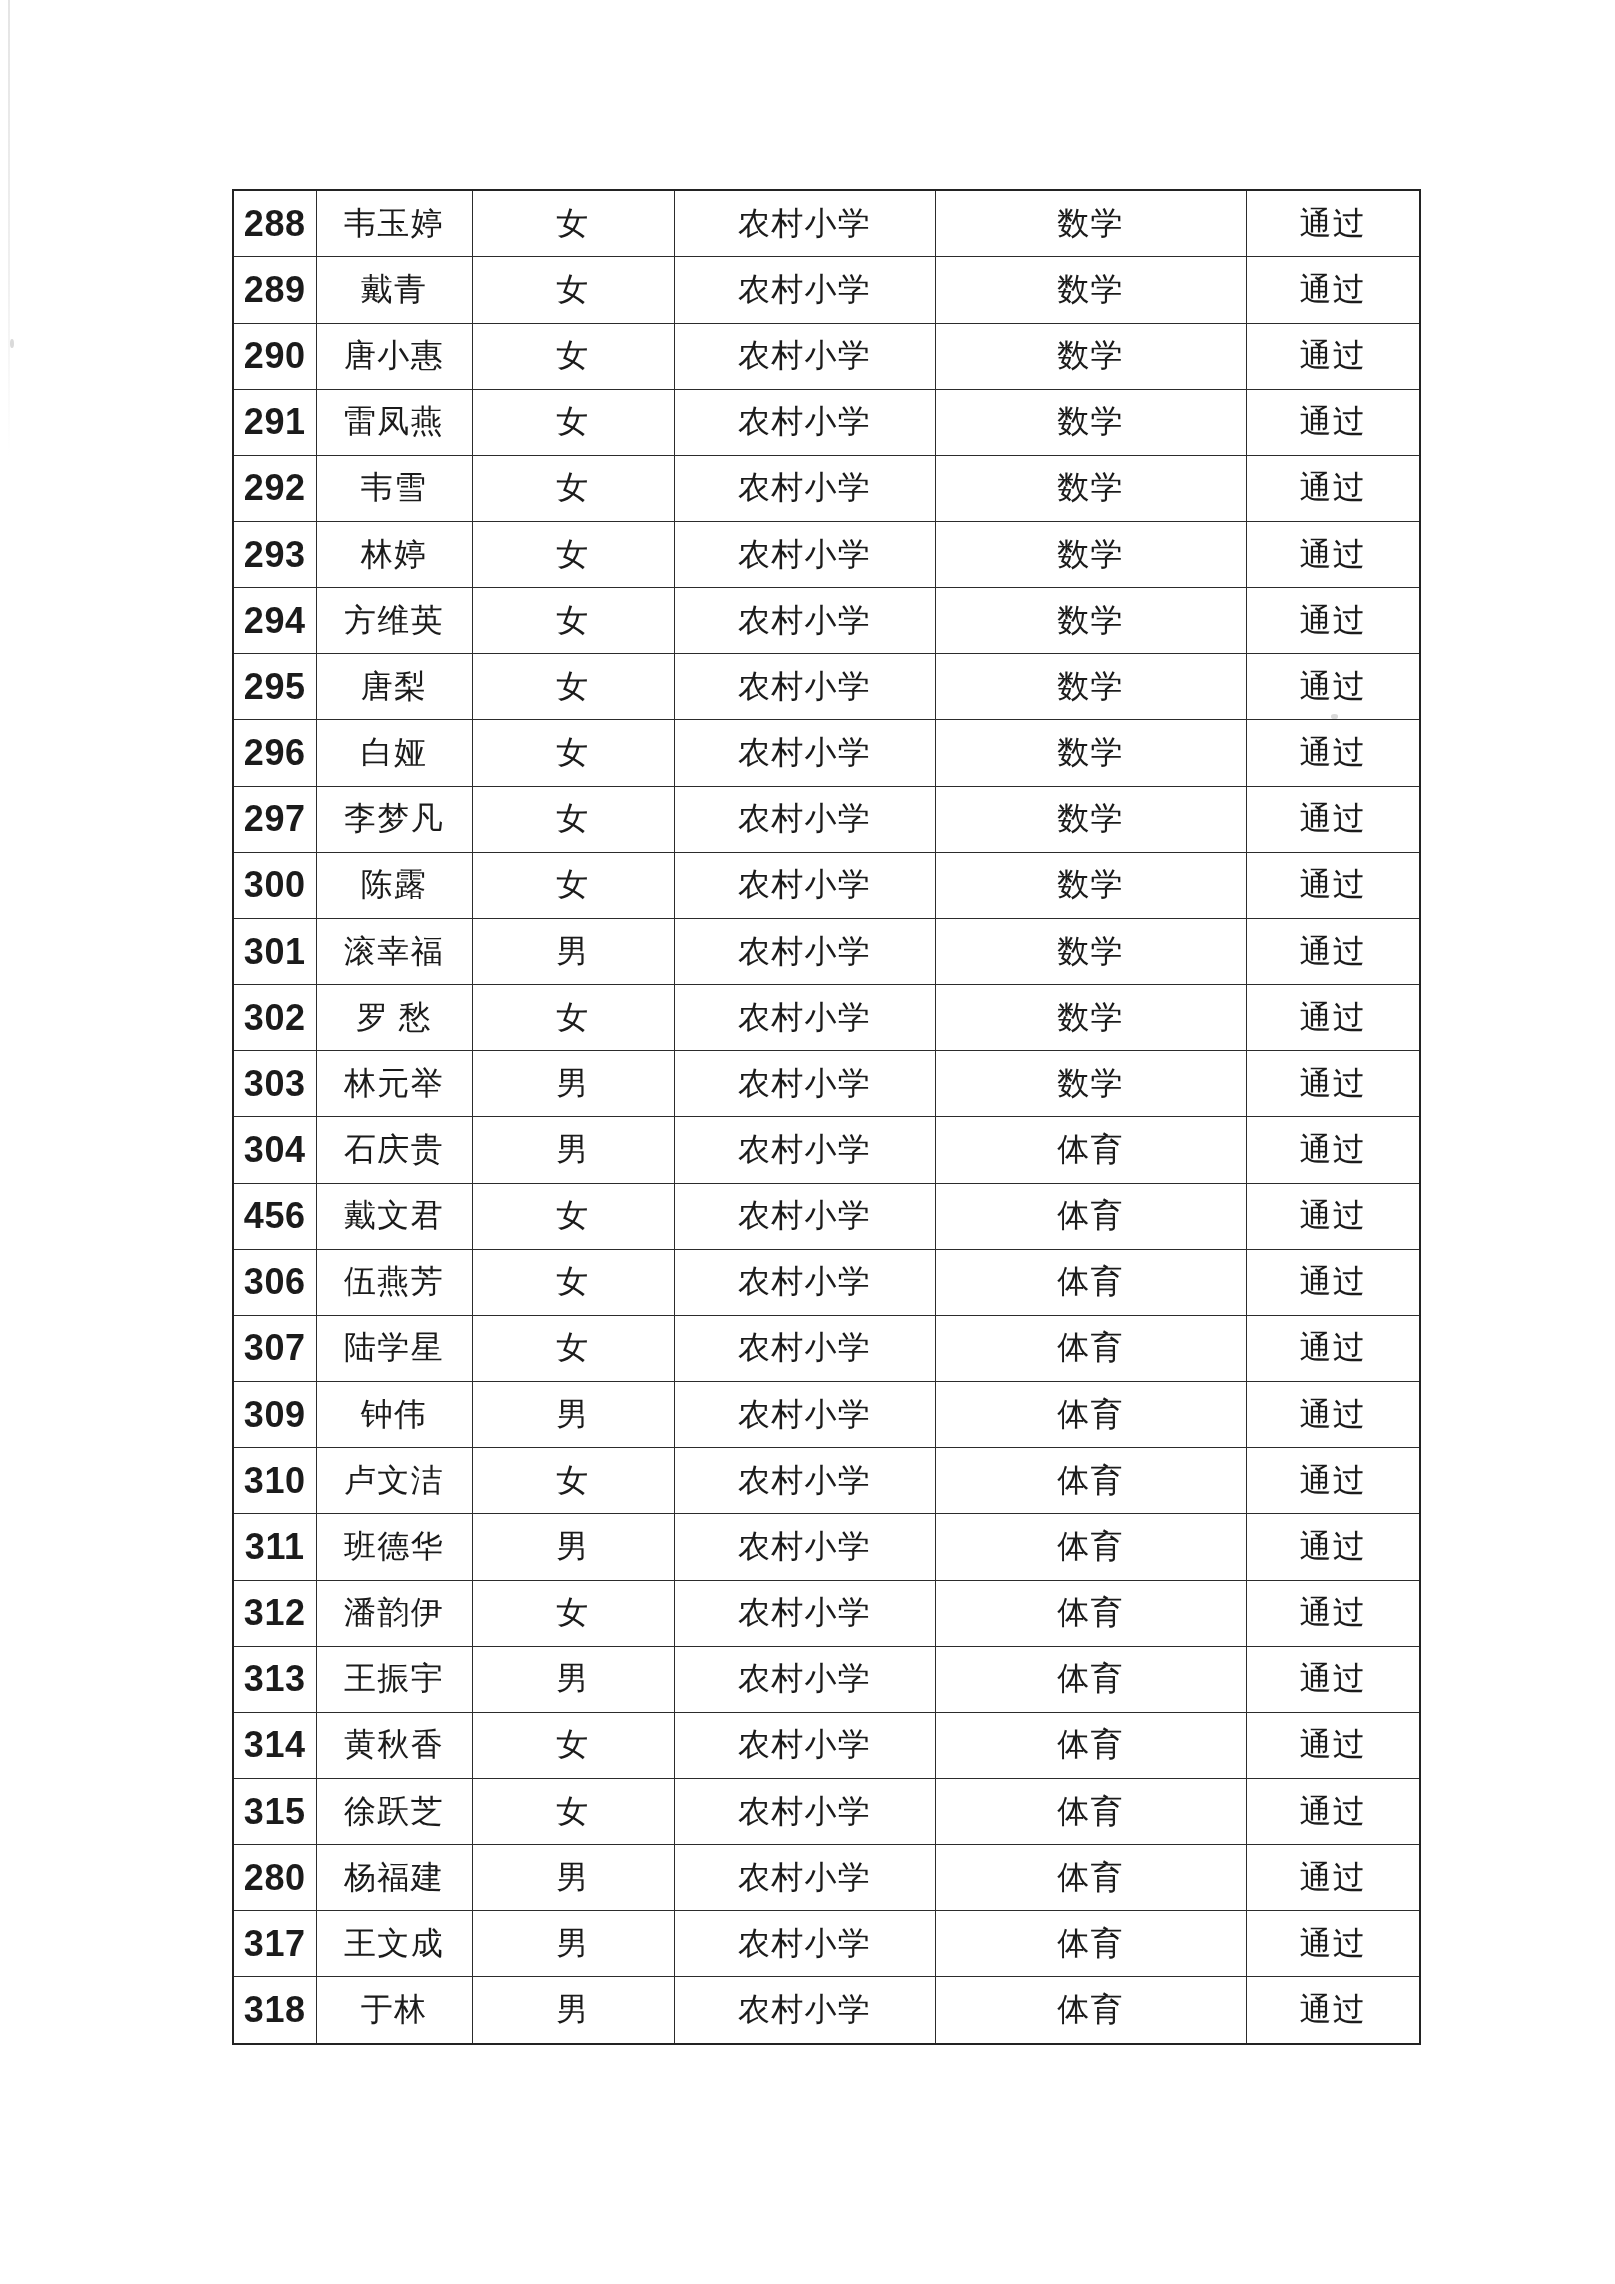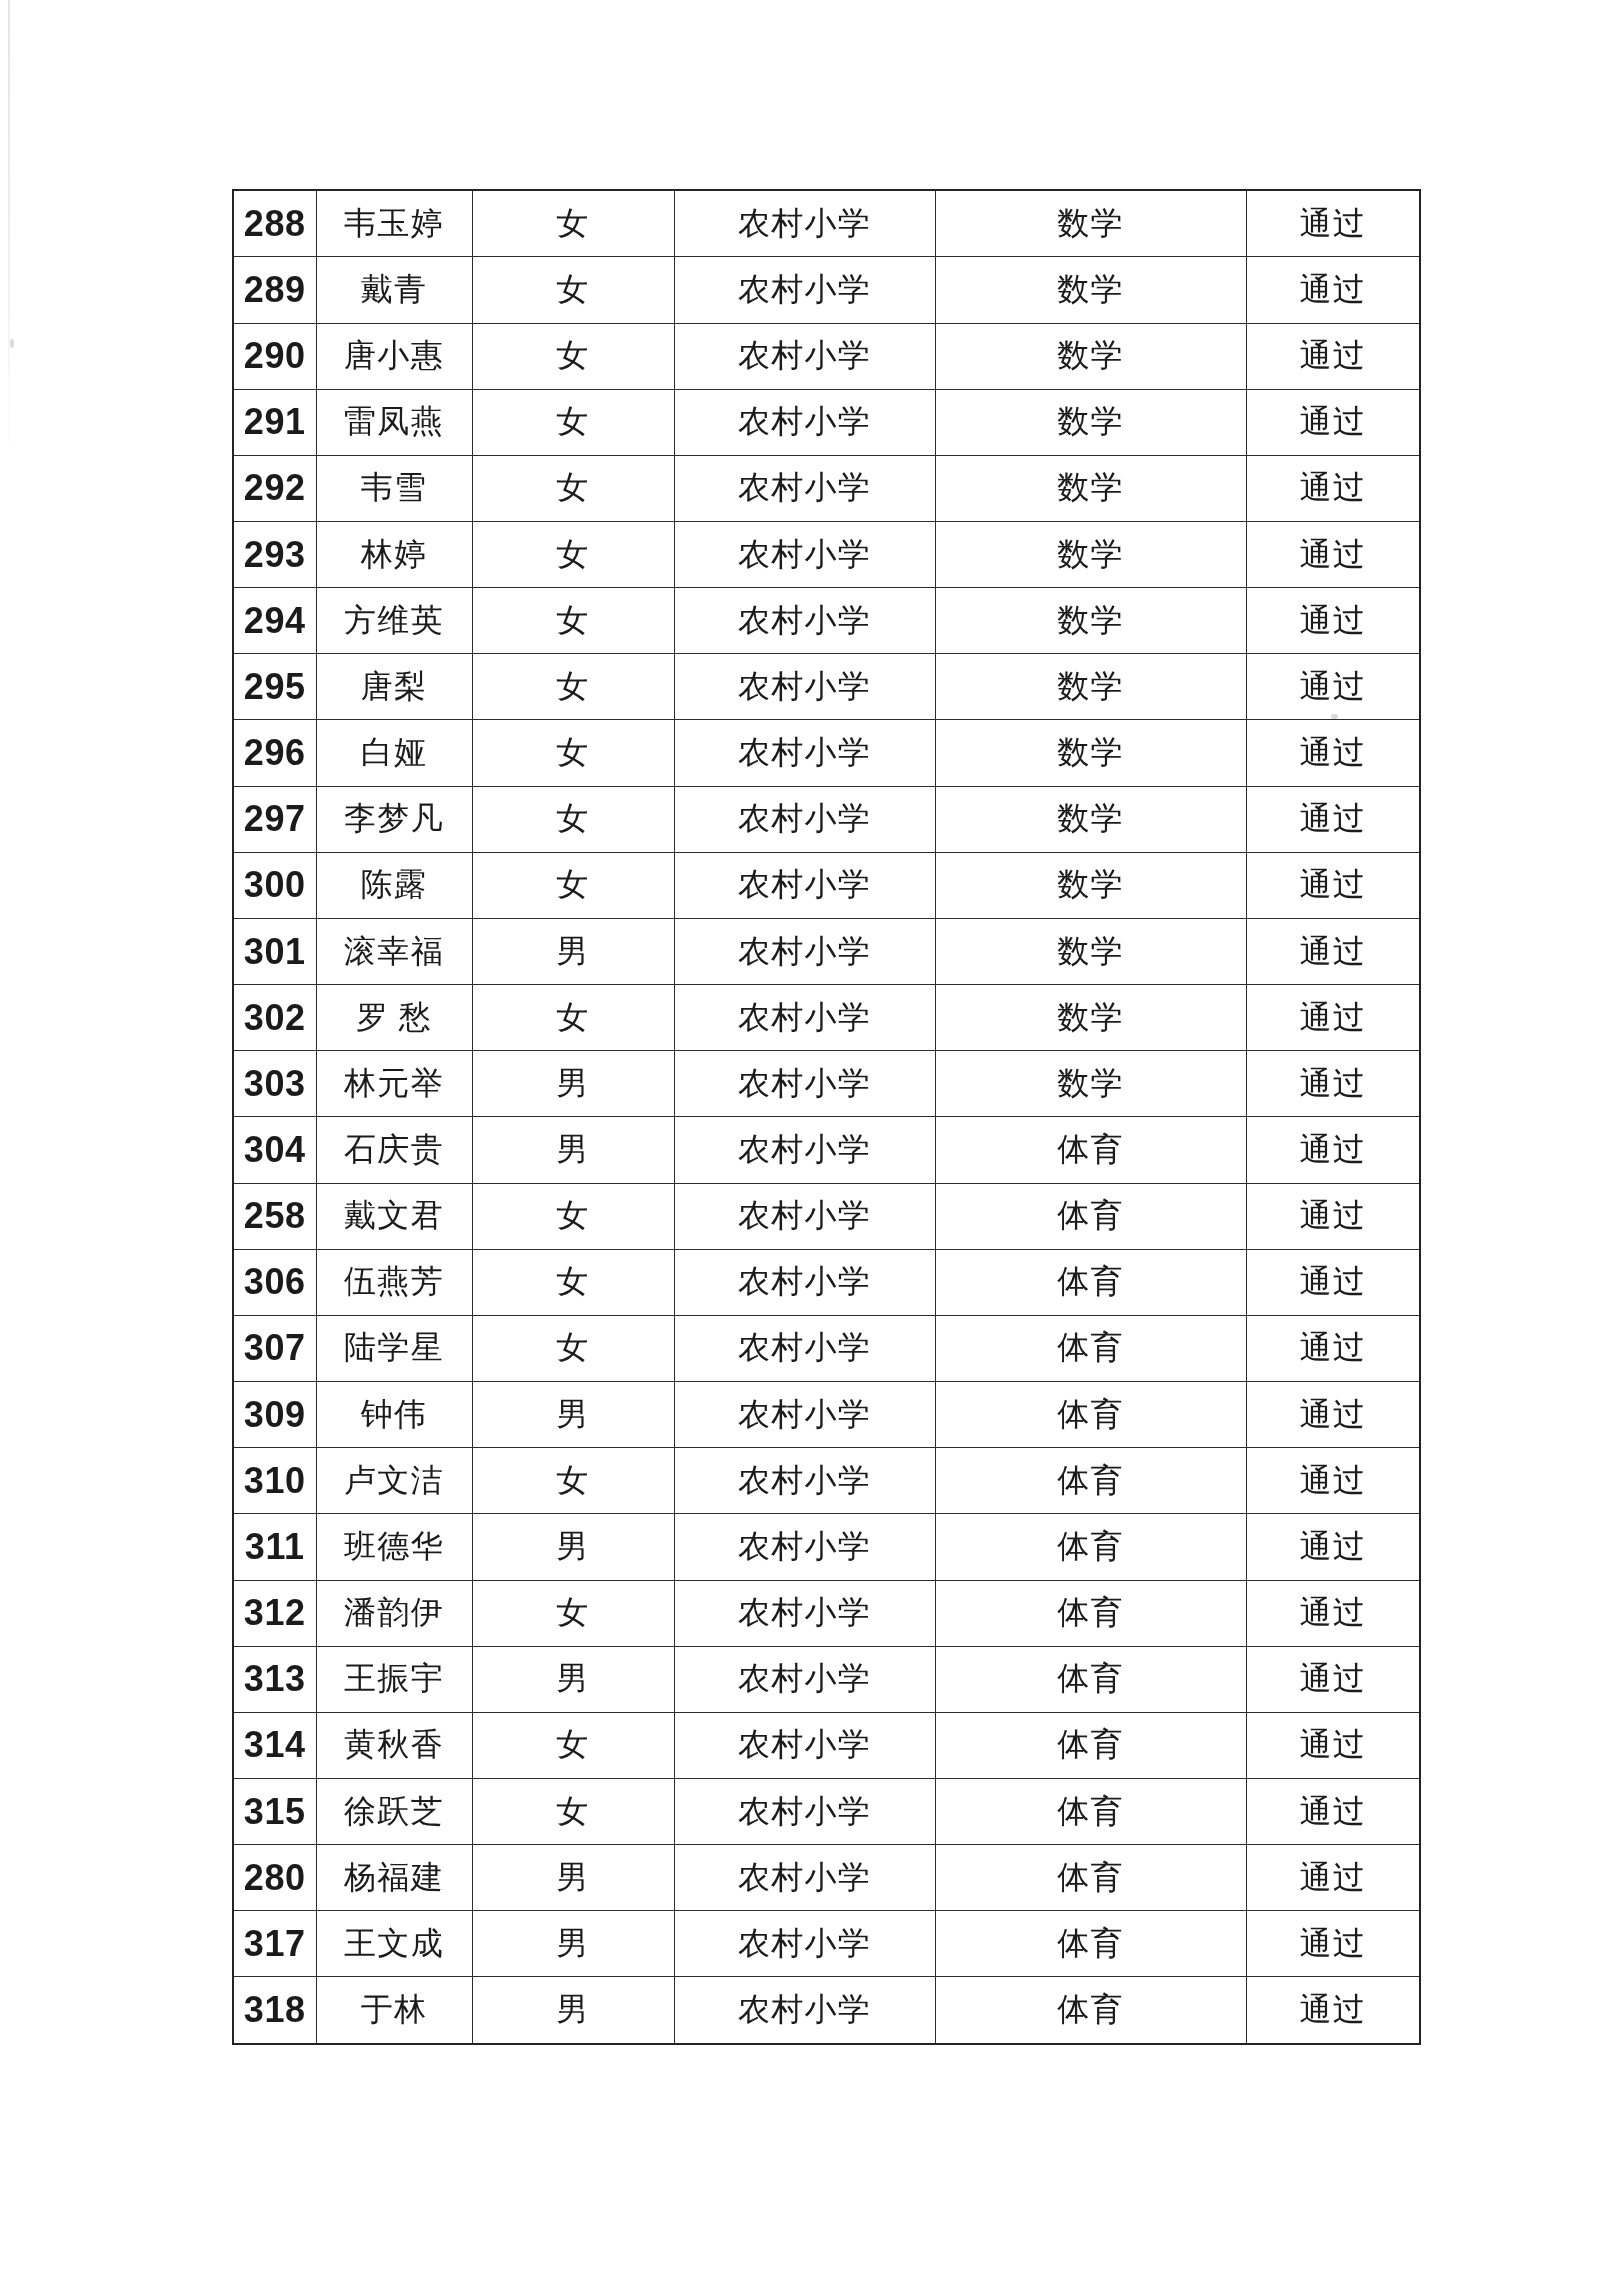--- a/index.html
+++ b/index.html
@@ -202,21 +202,21 @@
         </tr>
         <tr>
           <td class="cell-no">304</td>
           <td class="cell-zh">石庆贵</td>
           <td class="cell-zh">男</td>
           <td class="cell-zh">农村小学</td>
           <td class="cell-zh">体育</td>
           <td class="cell-zh">通过</td>
         </tr>
         <tr>
-          <td class="cell-no">258</td>
+          <td class="cell-no">456</td>
           <td class="cell-zh">戴文君</td>
           <td class="cell-zh">女</td>
           <td class="cell-zh">农村小学</td>
           <td class="cell-zh">体育</td>
           <td class="cell-zh">通过</td>
         </tr>
         <tr>
           <td class="cell-no">306</td>
           <td class="cell-zh">伍燕芳</td>
           <td class="cell-zh">女</td>

